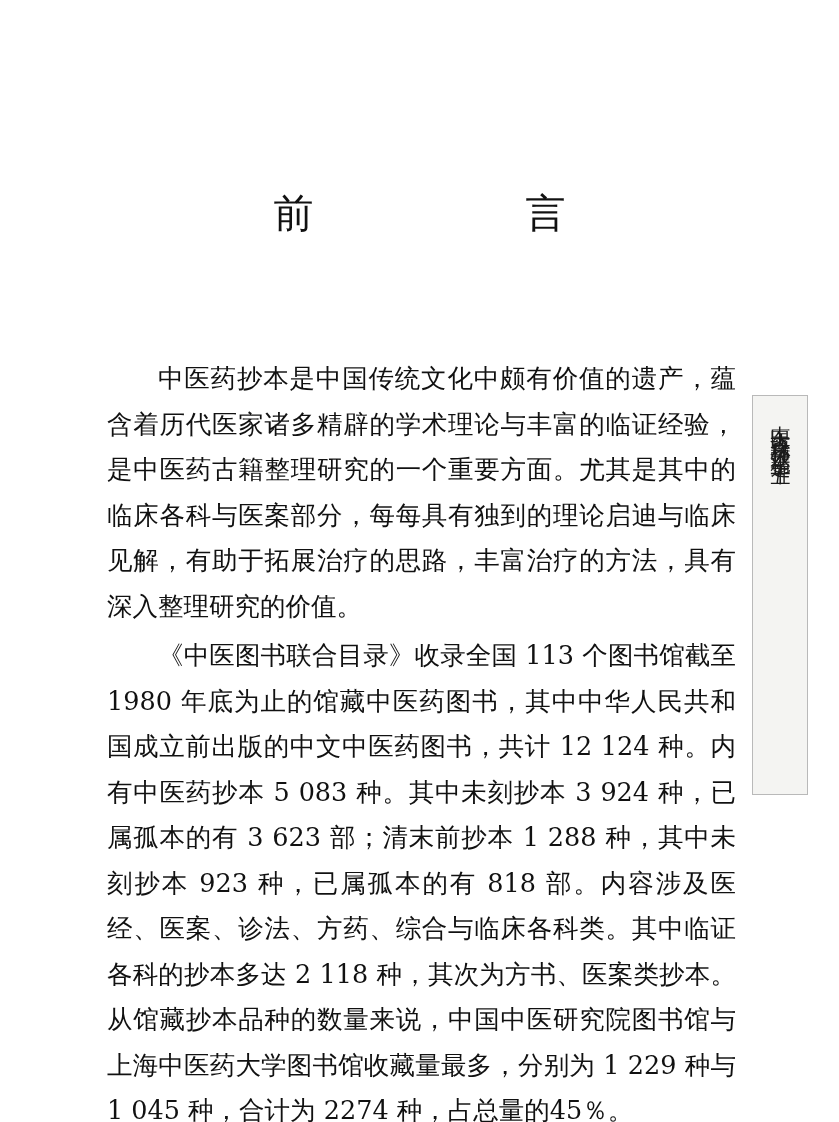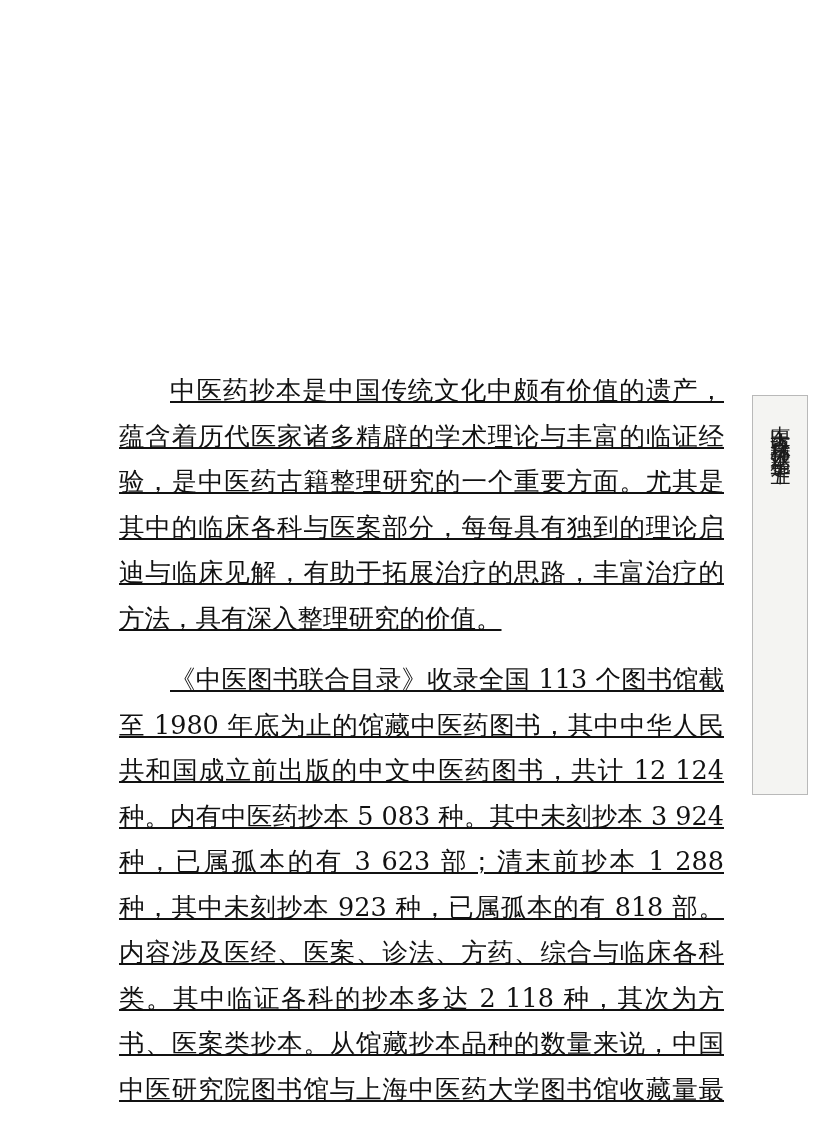--- a/index.html
+++ b/index.html
@@ -48,25 +48,24 @@
     top: 352px;
     width: 637px;
     font-family: "DejaVu Serif", "Liberation Serif", serif;
     font-size: 25.5px;
     line-height: 45.5px;
     color: #111111;
     text-align: justify;
     text-justify: inter-character;
   }
   .body-text p {
-    margin: 16px;
+    margin: 4px;
     text-indent: 2em;
     text-align: justify;
     text-justify: inter-character;
-    text-decoration: underline;
   }
 
   
   .side-label {
     position: absolute;
     left: 752px;
     top: 395px;
     width: 56px;
     height: 400px;
     border: 1px solid #b9b9b9;
@@ -94,20 +93,21 @@
     letter-spacing: 3.5px;
     color: #1a1a1a;
     white-space: nowrap;
   }
 </style>
 </head>
 <body>
 
 <div class="page">
 
+  <div class="page-title">前　　言</div>
 
   <div class="body-text">
     <p>中医药抄本是中国传统文化中颇有价值的遗产，蕴含着历代医家诸多精辟的学术理论与丰富的临证经验，是中医药古籍整理研究的一个重要方面。尤其是其中的临床各科与医案部分，每每具有独到的理论启迪与临床见解，有助于拓展治疗的思路，丰富治疗的方法，具有深入整理研究的价值。</p>
     <p>《中医图书联合目录》收录全国 113 个图书馆截至 1980 年底为止的馆藏中医药图书，其中中华人民共和国成立前出版的中文中医药图书，共计 12 124 种。内有中医药抄本 5 083 种。其中未刻抄本 3 924 种，已属孤本的有 3 623 部；清末前抄本 1 288 种，其中未刻抄本 923 种，已属孤本的有 818 部。内容涉及医经、医案、诊法、方药、综合与临床各科类。其中临证各科的抄本多达 2 118 种，其次为方书、医案类抄本。从馆藏抄本品种的数量来说，中国中医研究院图书馆与上海中医药大学图书馆收藏量最多，分别为 1 229 种与 1 045 种，合计为 2274 种，占总量的45％。</p>
   </div>
 
   <div class="side-label">
     <div class="side-label-inner">
       <div class="side-label-text">中医古籍珍稀抄本精选（十五）</div>
     </div>

